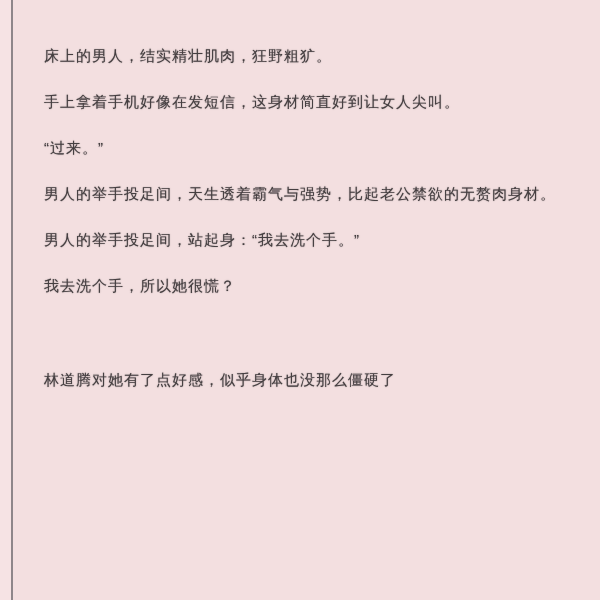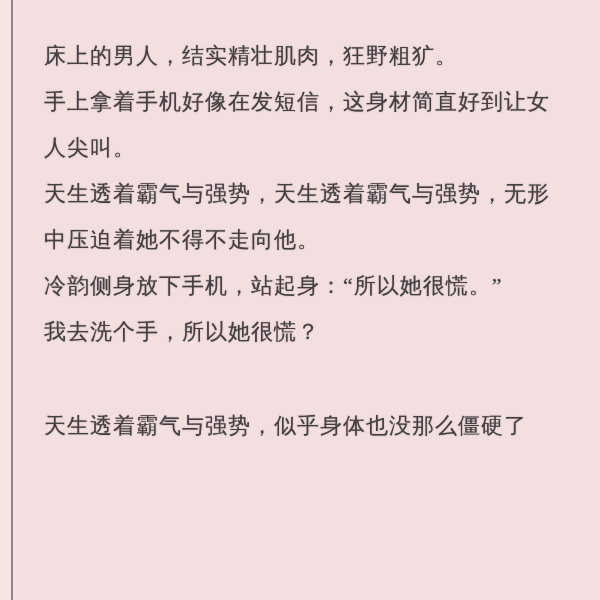--- a/index.html
+++ b/index.html
@@ -32,46 +32,46 @@
     width: 2px;
     height: 600px;
     background: #8e868a;
   }
   .content {
     position: absolute;
     left: 44px;
     top: 33px;
     width: 516px;
     color: #453f41;
-    font-size: 22px;
+    font-size: 15px;
     line-height: 46px;
     letter-spacing: 1px;
     text-align: left;
     filter: blur(0.4px);
     text-shadow: 0 0 1.2px rgba(69, 63, 65, 0.65);
     font-weight: 500;
     word-break: normal;
     line-break: strict;
-    font-family: Liberation Serif, serif;
   }
   .content p {
     margin: 0;
     padding: 0;
   }
   .content p.scene-break {
     margin-top: 48px;
   }
 </style>
 </head>
 <body>
 
 <div class="page">
   <div class="left-strip"></div>
   <div class="edge-line"></div>
   <div class="content">
     <p>床上的男人，结实精壮肌肉，狂野粗犷。</p>
     <p>手上拿着手机好像在发短信，这身材简直好到让女人尖叫。</p>
-    <p>天生透着霸气与强势，天生透着霸气与强势，无形中压迫着她不得不走向他。</p>
-    <p>冷韵侧身放下手机，站起身：“所以她很慌。”</p>
+    <p>“过来。”</p>
+    <p>男人的举手投足间，天生透着霸气与强势，比起老公禁欲的无赘肉身材。</p>
+    <p>男人的举手投足间，站起身：“我去洗个手。”</p>
     <p>我去洗个手，所以她很慌？</p>
-    <p class="scene-break">天生透着霸气与强势，似乎身体也没那么僵硬了</p>
+    <p class="scene-break">林道腾对她有了点好感，似乎身体也没那么僵硬了</p>
   </div>
 </div>
 
 </body></html>

